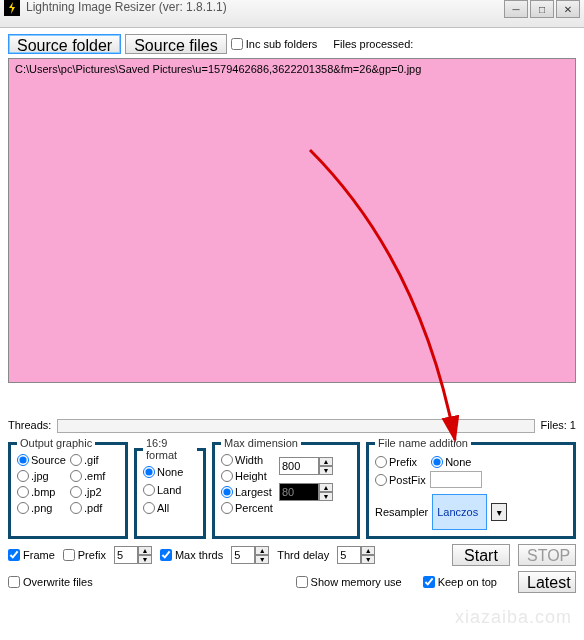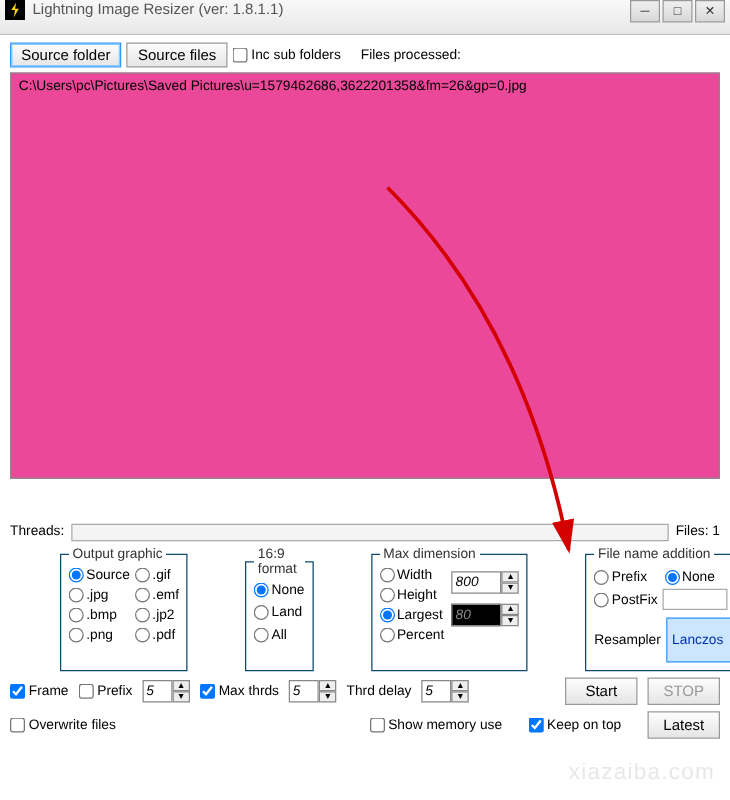--- a/index.html
+++ b/index.html
@@ -43,58 +43,57 @@
 .top-row {
   display: flex;
   align-items: center;
   gap: 4px;
   margin-bottom: 4px;
 }
 .btn {
   background: linear-gradient(180deg,#fdfdfd,#e5e5e5);
   border: 1px solid #999;
   padding: 2px 8px;
-  font-size: 12px;
+  font-size: 16px;
   height: 20px;
   cursor: pointer;
 }
 .btn.selected { border: 1px solid #3399ff; box-shadow: inset 0 0 0 1px #88ccff; }
 .btn.disabled { color: #999; }
 .checkbox { display: inline-flex; align-items: flex-end; gap: 3px; }
 .checkbox input { margin:0; width:12px; height:12px; }
 .filelist {
   border: 1px solid #888;
   height: 325px;
   padding: 4px 6px;
   font-size: 11px;
-  background: #ec4899;
+  background: #f9a8d4;
   margin-bottom: 6px;
   overflow: auto;
 }
 .threads-row { display:flex; align-items:flex-start; gap:6px; margin-bottom:4px;margin-top:36px;}
 .threads-bar { flex:1; height:14px; background:#f4f4f4; border:1px solid #aaa; }
 .groups { display:flex; gap:6px; margin-bottom:5px; }
 fieldset {
-  border: 1px solid #0c4a6e;
+  border: 3px solid #0c4a6e;
   padding: 4px 6px 6px;
   font-size: 11px;
-  margin-left: 40px;
 }
 legend { padding: 0 3px; color: #333; }
 .radio { display:inline-flex; align-items:center; gap:2px; margin: 1px 0;}
 .radio input { margin:0; width:12px; height:12px; }
 .og { width: 120px; }
 .og-grid { display:grid; grid-template-columns: 1fr 1fr; gap:2px 4px;}
 .format169 { width: 72px; }
 .format169 .stack { display:flex; flex-direction:column; gap:4px; }
 .maxdim { width: 148px; }
 .maxdim-body{display:flex;gap:6px;}
 .maxdim .stack { display:flex; flex-direction:column; gap:2px; }
 .spin { display:flex; }
-.spin input { width:40px; border:1px solid #888; font-size:11px; padding:1px 2px;font-style:italic;}
+.spin input { width:40px; border:1px solid #888; font-size:11px; padding:1px 2px;}
 .spin .arrows { display:flex; flex-direction:column; }
 .spin .arr { width:14px; height:9px; font-size:7px; line-height:7px; text-align:center; border:1px solid #888; background:#eee; cursor:pointer;}
 .fna { flex:1; }
 .fna-row { display:flex; align-items:center; gap:4px; margin:2px 0;}
 .fna-row input[type=text]{ width:52px; height:17px; border:1px solid #aaa; font-size:11px; padding:0 2px;}
 .resampler-row{display:flex;align-items:center;gap:4px;margin-top:6px;}
 .resampler-sel{border:1px solid #3399ff; background:#cce6ff; padding:17px 4px; color:#0033aa; width:55px; height:18px; display:flex; align-items:center;}
 .resampler-btn{width:16px;height:18px;border:1px solid #333;background:#eee;display:flex;align-items:center;justify-content:center;font-size:10px;}
 .dest-row{display:flex;align-items:center;gap:4px;margin-bottom:5px;}
 .dest-field{flex:1;height:20px;border:1px solid #aaa;background:#f8f8f8;}

